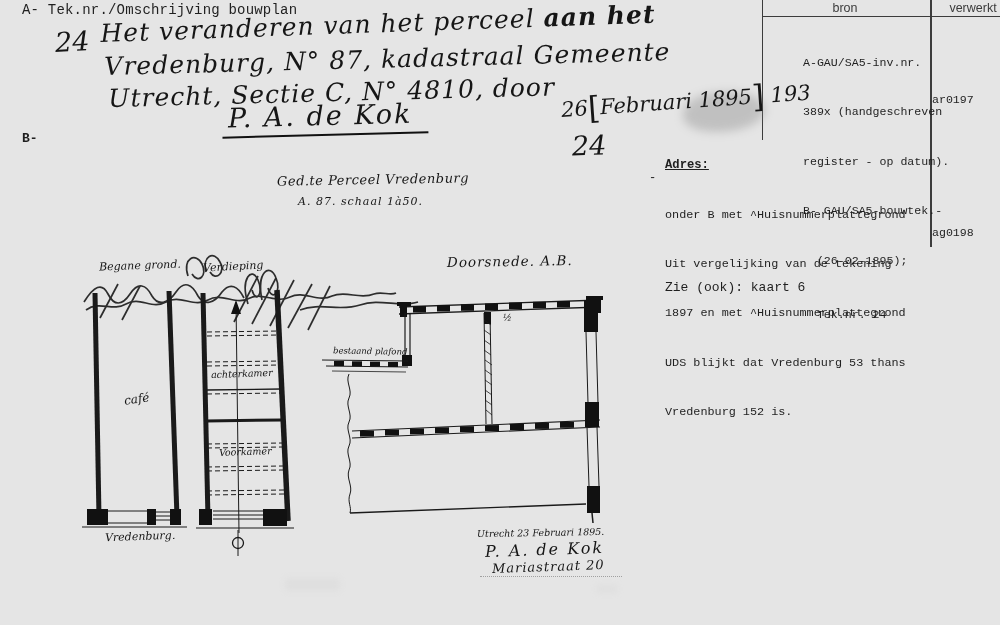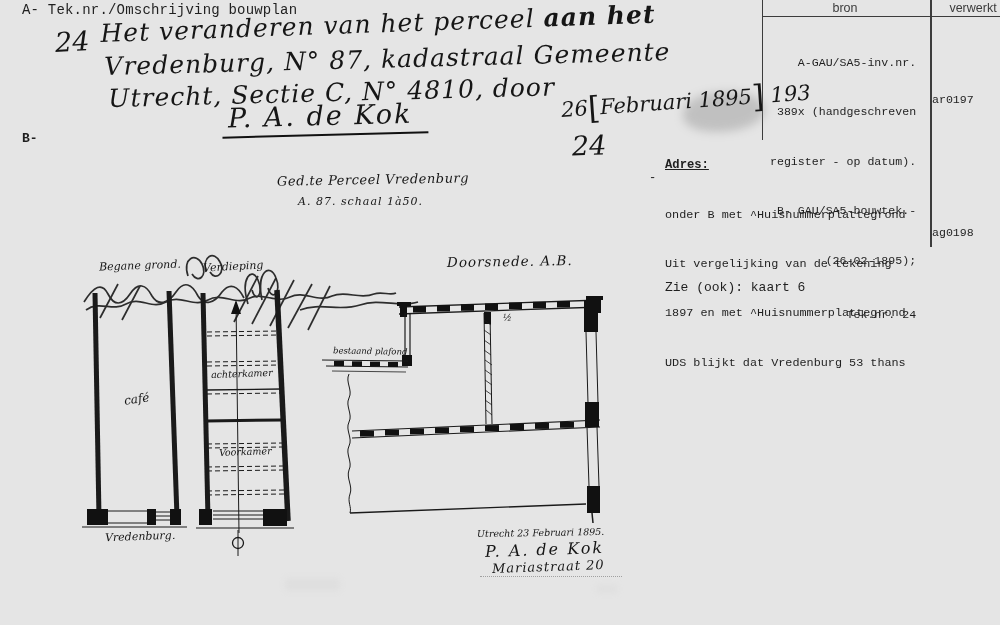--- a/index.html
+++ b/index.html
@@ -29,21 +29,21 @@
 
   <div class="abs typed" style="left:22px;top:2px;font-size:14px;letter-spacing:.2px;">A- Tek.nr./Omschrijving bouwplan</div>
   <div class="abs typed" style="left:22px;top:131px;font-size:13px;font-weight:bold;">B-</div>
 
   <div class="vline" style="left:762px;top:0;width:1.3px;height:140px;"></div>
   <div class="vline" style="left:930px;top:0;width:1.5px;height:247px;"></div>
   <div class="hline" style="left:762px;top:16px;width:238px;height:1.4px;"></div>
   <div class="colhdr" style="left:762px;top:1px;width:166px;">bron</div>
   <div class="colhdr" style="left:930px;top:1px;width:86px;">verwerkt</div>
 
-  <div class="abs typed" style="left:770px;top:20px;text-align:right;">
+  <div class="abs typed" style="left:803px;top:20px;">
     <div class="bronline">A-GAU/SA5-inv.nr.</div>
     <div class="bronline">389x (handgeschreven</div>
     <div class="bronline">register - op datum).</div>
     <div class="bronline">B- GAU/SA5-bouwtek.-</div>
     <div class="bronline">  (26-02-1895);</div>
     <div class="bronline gap">  Tek.nr. 24</div>
   </div>
   <div class="abs typed code" style="left:932px;top:93px;">ar0197</div>
 
   <div class="abs hand" style="left:55px;top:26px;font-size:27px;transform:rotate(-3deg);">24</div>
@@ -56,20 +56,21 @@
   <div class="abs hand" style="left:560px;top:92px;font-size:21px;transform:rotate(-4deg);transform-origin:left top;"><span>26</span><span style="font-size:31px;font-style:normal;vertical-align:-4px;">[</span><span>Februari 1895</span><span style="font-size:31px;font-style:normal;vertical-align:-4px;">]</span>&nbsp;<span>193</span></div>
   <div class="abs hand" style="left:572px;top:130px;font-size:27px;transform:rotate(-2deg);">24</div>
 
   <div class="abs typed" style="left:665px;top:158px;font-size:12.2px;font-weight:bold;text-decoration:underline;">Adres:</div>
   <div class="abs typed" style="left:649px;top:171px;font-size:12px;">-</div>
   <div class="abs typed" style="left:665px;top:173px;">
     <div class="adresline">onder B met ^Huisnummerplattegrond</div>
     <div class="adresline">Uit vergelijking van de tekening</div>
     <div class="adresline">1897 en met ^Huisnummerplattegrond</div>
     <div class="adresline">UDS blijkt dat Vredenburg 53 thans</div>
+    <div class="adresline">Vredenburg 152 is.</div>
   </div>
   <div class="abs typed code" style="left:932px;top:226px;">ag0198</div>
   <div class="abs typed" style="left:665px;top:280px;font-size:13px;">Zie (ook): kaart 6</div>
 
   <svg width="1000" height="625" viewBox="0 0 1000 625" fill="none" stroke="#1a1a1a">
 
     <g stroke-width="1.7" opacity=".9">
       <path d="M84,302 C94,286 102,282 108,294 C114,306 122,306 130,294 C138,282 146,284 152,296 C158,306 168,304 176,292 C184,280 192,284 198,296 C204,306 214,304 222,292 C230,282 238,286 244,298"></path>
       <path d="M86,310 C100,300 112,312 126,304 C140,296 152,310 166,302 C180,294 194,308 208,300 C222,292 236,306 250,298 C264,292 276,304 290,297 C304,290 318,303 332,296 C346,290 360,300 374,294 C382,291 390,296 396,293"></path>
       <path d="M248,304 C240,278 252,266 258,280 C264,294 256,304 252,290"></path>

